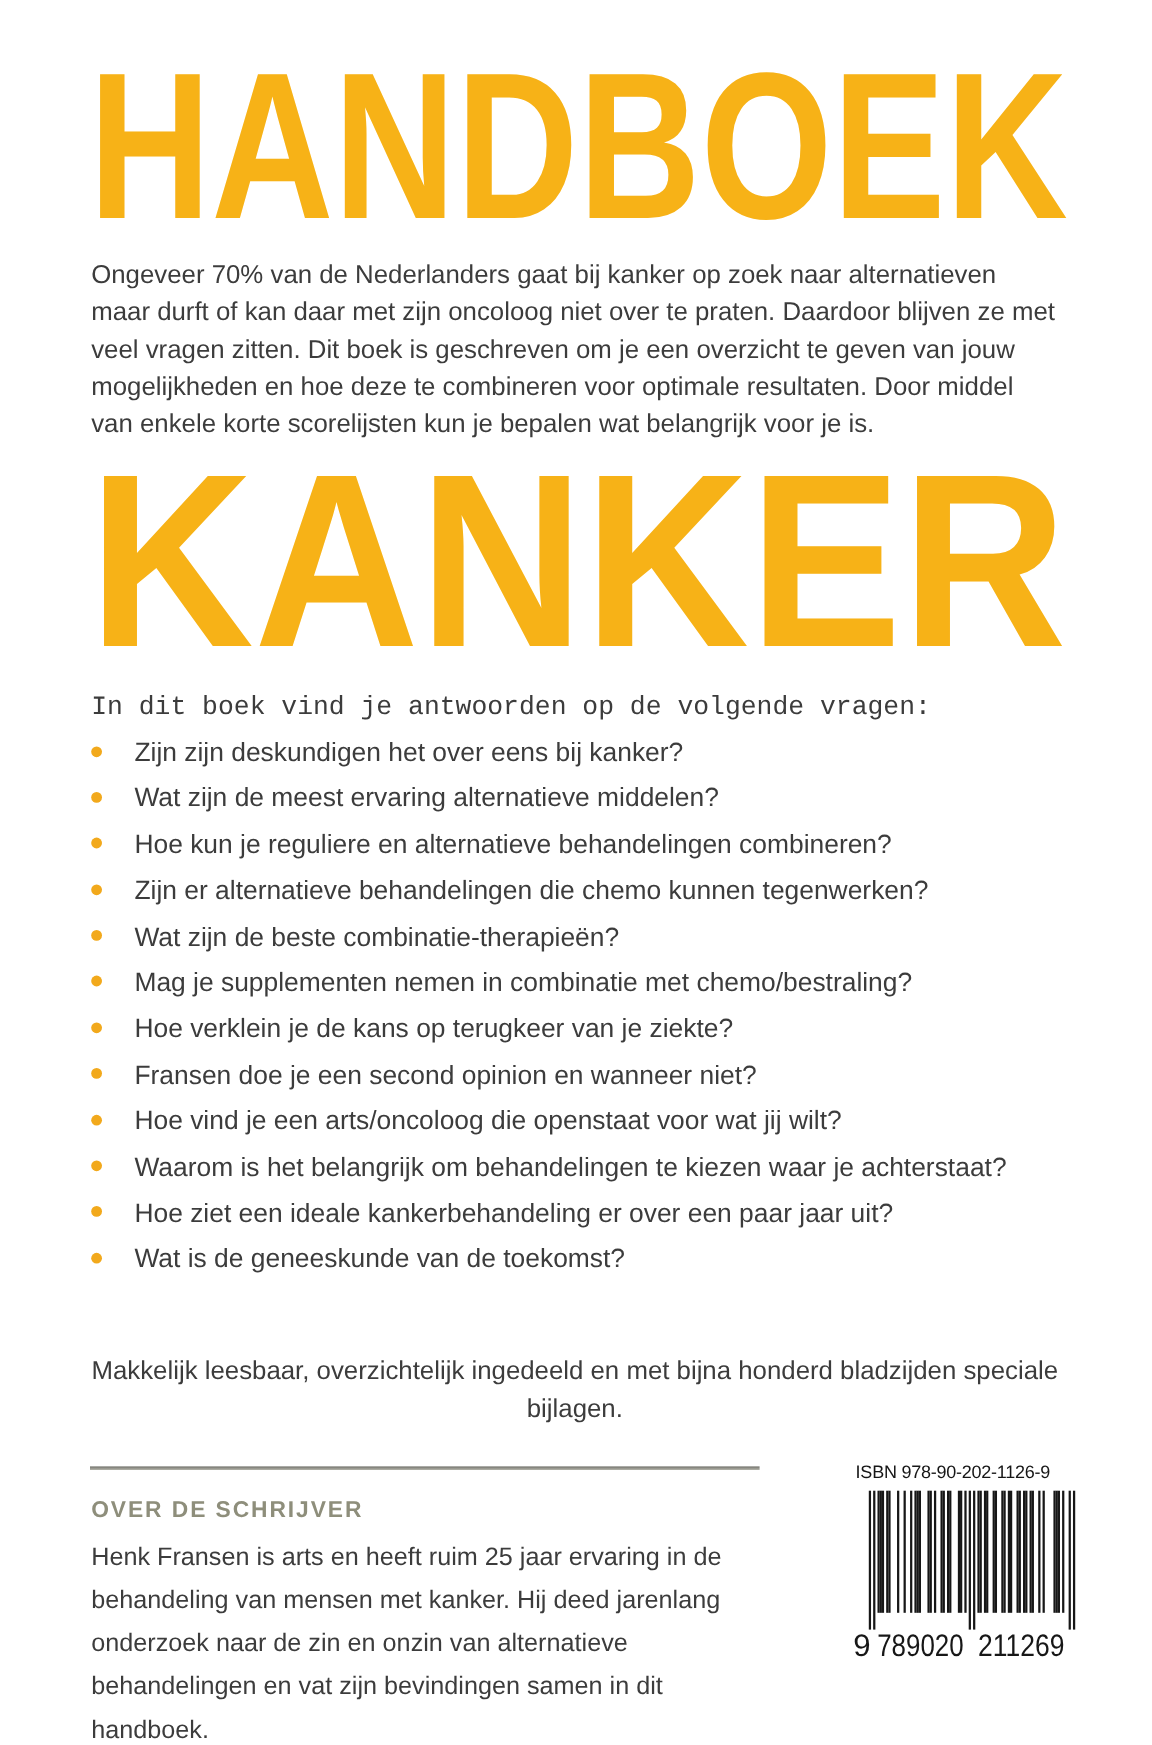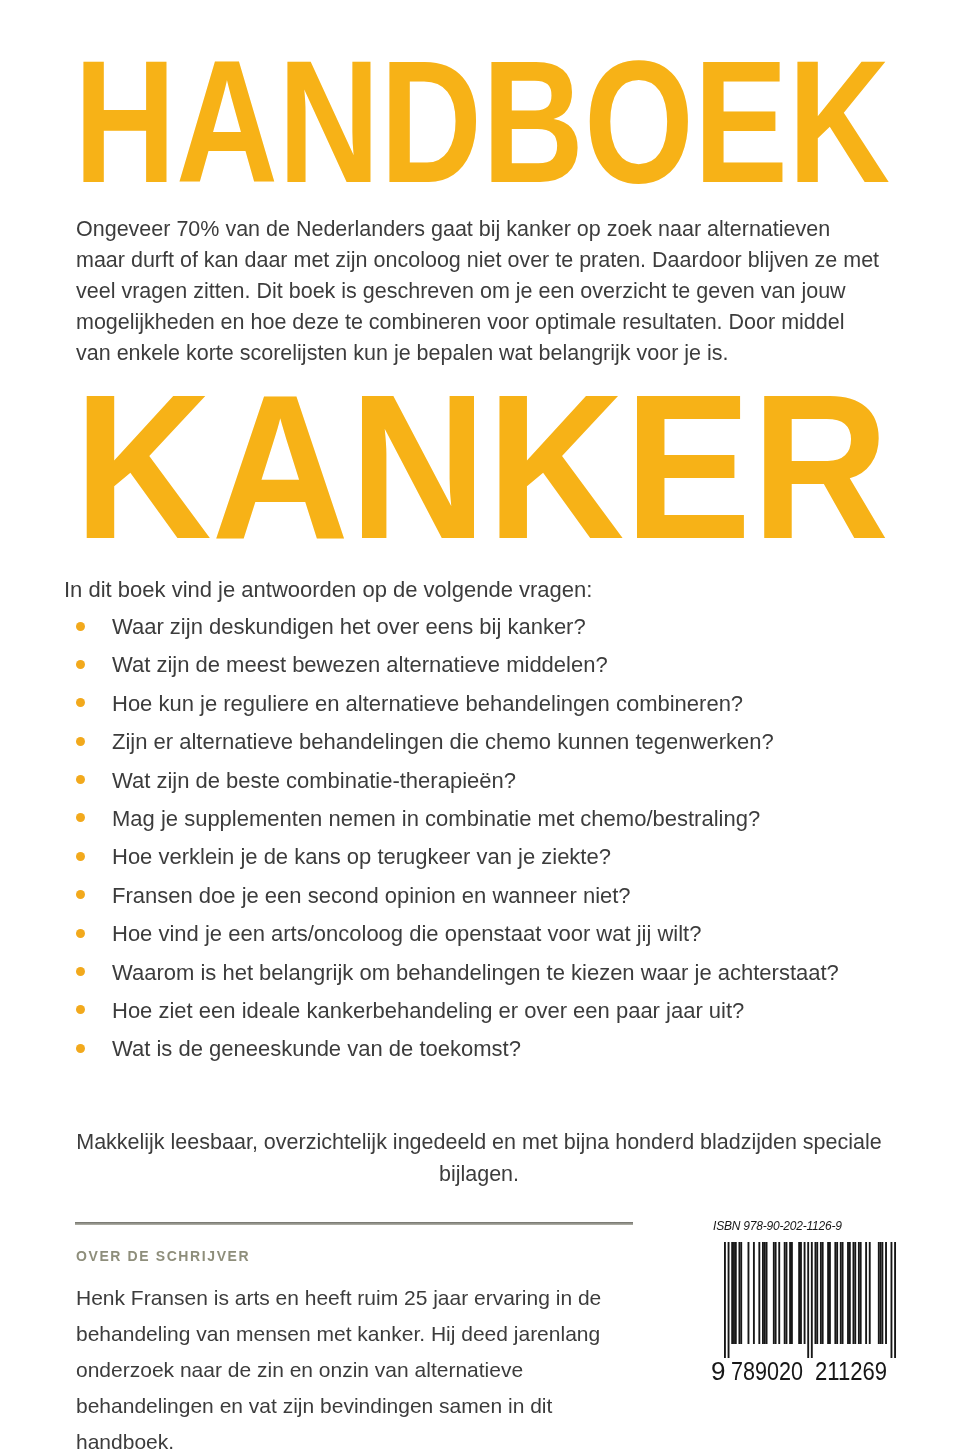--- a/index.html
+++ b/index.html
@@ -33,24 +33,25 @@
     position:absolute;
     left:76px;
     font-size:21.5px;
     line-height:31px;
     color:var(--text);
   }
   #intro{top:214px;width:806px;}
   #closing{top:1126px;width:806px;line-height:32px;text-align:center;}
   #questions-heading{
     position:absolute;
-    left:64px;top:577px;
+    left:76px;top:577px;
     font-size:22px;
     color:var(--text);
     white-space:nowrap;
+    font-family:Liberation Mono, monospace;
   }
   .question-list{
     position:absolute;
     left:76px;top:616px;
     list-style:none;
   }
   .question-list li{
     display:flex;
     align-items:center;
     height:22px;
@@ -68,42 +69,41 @@
   }
   .divider{
     position:absolute;
     left:75px;top:1222px;
     width:558px;height:3px;
     background:linear-gradient(#70706a,#b5b5ab);
   }
   #about-heading{
     position:absolute;
     left:76px;top:1248px;
-    font-size:14px;
+    font-size:19px;
     font-weight:700;
     letter-spacing:1.6px;
     color:var(--about-heading);
     white-space:nowrap;
   }
   #about-paragraph{
     position:absolute;
     left:76px;top:1280px;
     width:580px;
     font-size:21px;
     line-height:36px;
     color:var(--text);
   }
   #isbn-label{
     position:absolute;
     left:713px;top:1219px;
-    font-size:12px;
+    font-size:15px;
     letter-spacing:-0.2px;
     color:#161616;
     white-space:nowrap;
-    font-style:italic;
   }
   #barcode{
     position:absolute;
     left:711px;top:1242px;
   }
   #barcode rect{fill:#171717;}
   #barcode text{
     fill:#171717;
     font-family:"Liberation Sans",sans-serif;
     font-size:26px;
@@ -122,25 +122,25 @@
 
   <svg id="title-bottom" class="title-svg" width="822" height="148" viewBox="0 0 822 148">
     <text x="0" y="144" font-size="206" textLength="815" lengthAdjust="spacingAndGlyphs">KANKER</text>
   </svg>
 
   <div id="questions-heading">In dit boek vind je antwoorden op de volgende vragen:</div>
 
   <ul class="question-list">
       <li>
       <span class="dot"></span>
-      <span>Waar zijn deskundigen het over eens bij kanker?</span>
-    </li>
-      <li>
-      <span class="dot"></span>
-      <span>Wat zijn de meest bewezen alternatieve middelen?</span>
+      <span>Zijn zijn deskundigen het over eens bij kanker?</span>
+    </li>
+      <li>
+      <span class="dot"></span>
+      <span>Wat zijn de meest ervaring alternatieve middelen?</span>
     </li>
       <li>
       <span class="dot"></span>
       <span>Hoe kun je reguliere en alternatieve behandelingen combineren?</span>
     </li>
       <li>
       <span class="dot"></span>
       <span>Zijn er alternatieve behandelingen die chemo kunnen tegenwerken?</span>
     </li>
       <li>

